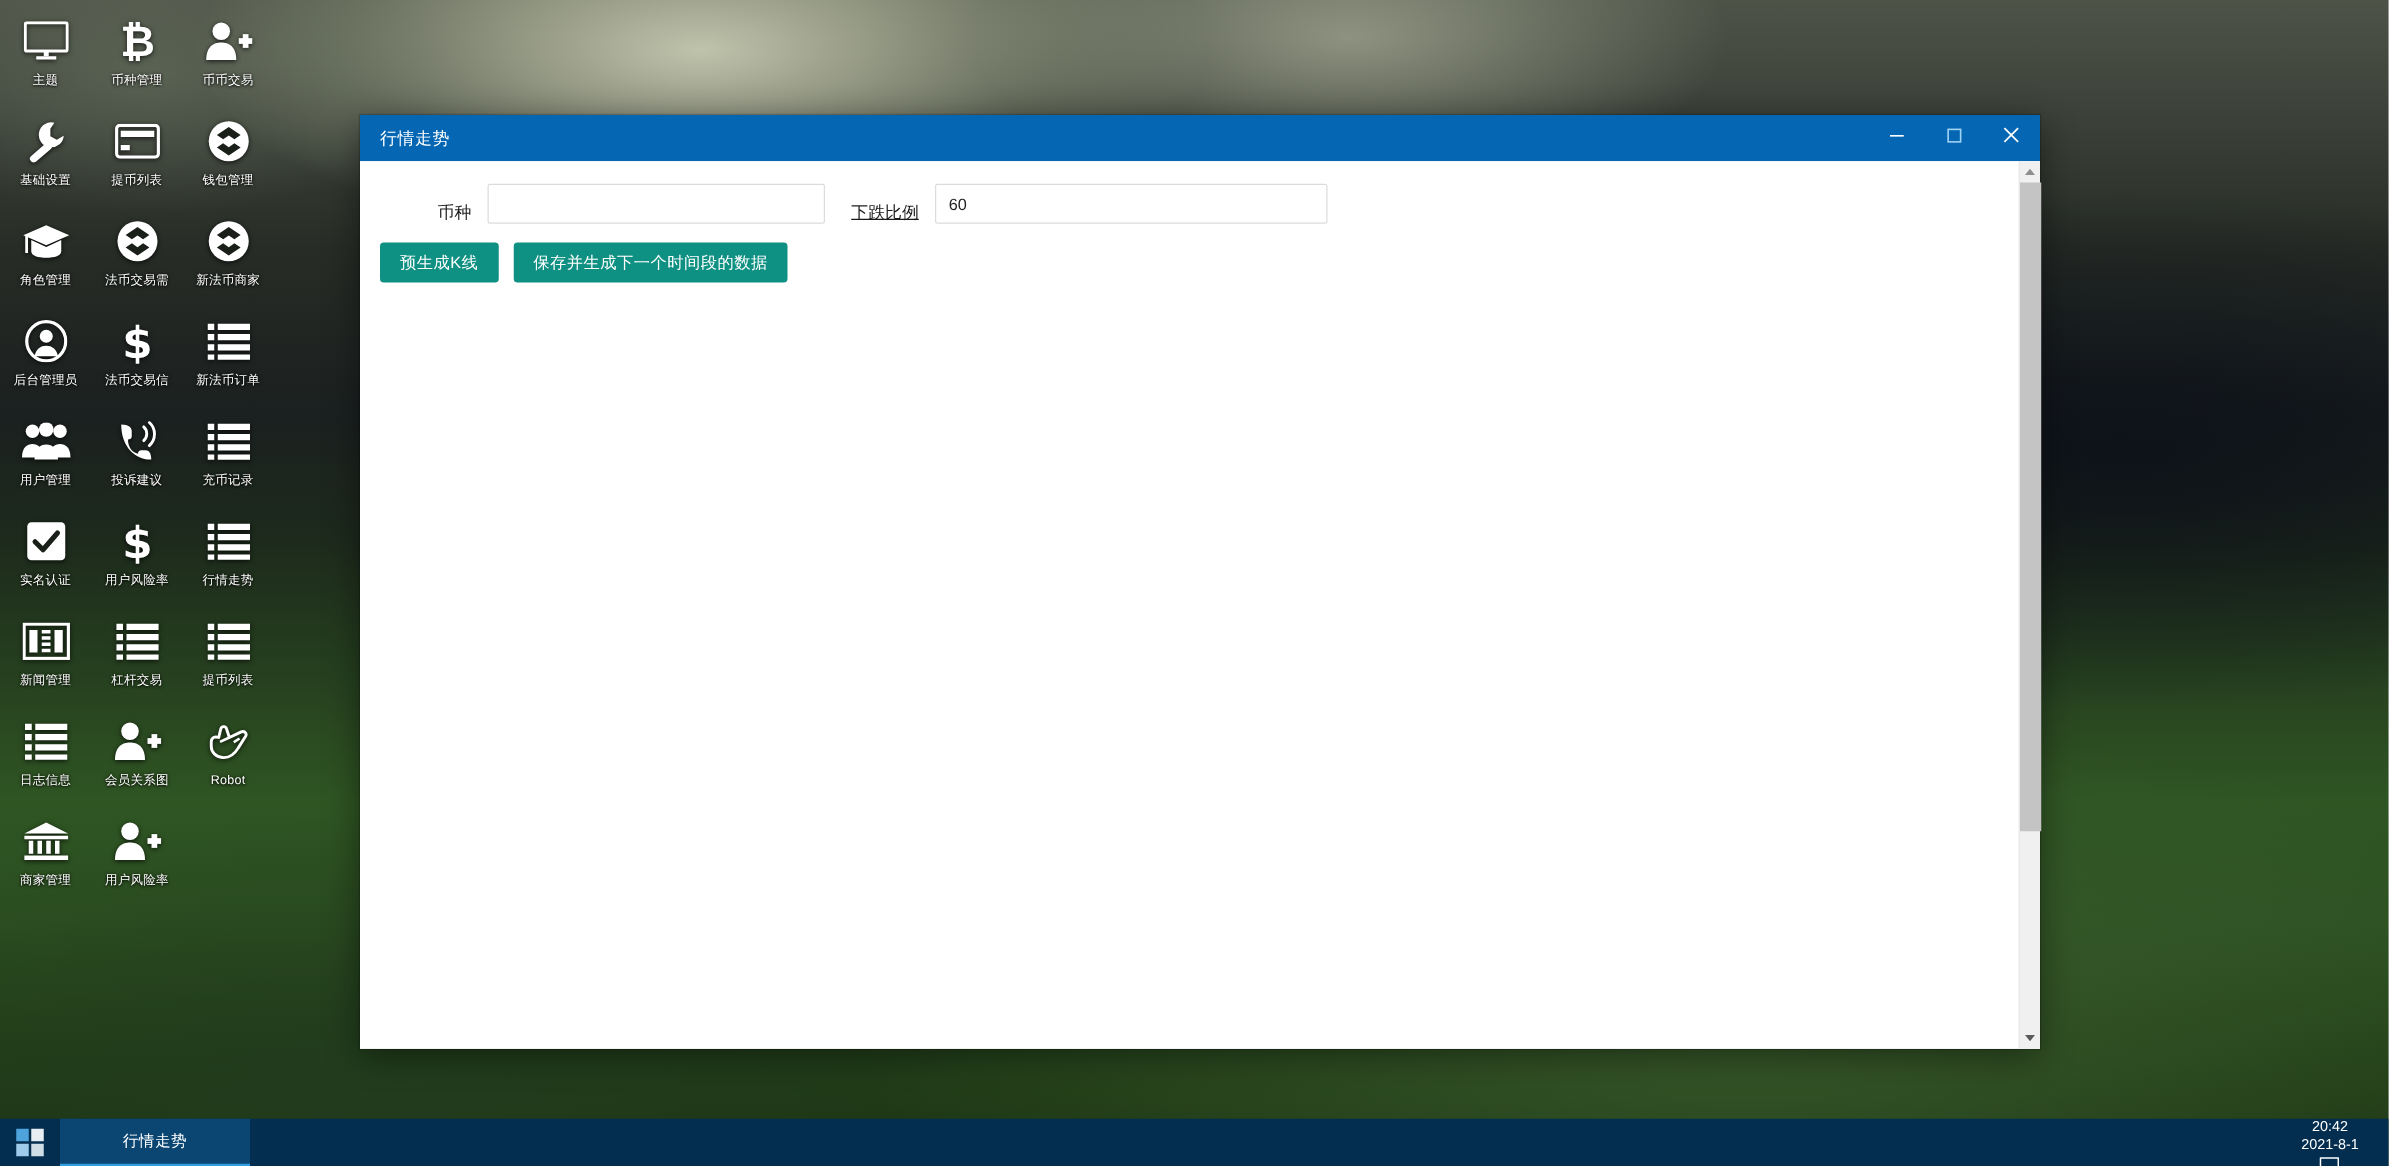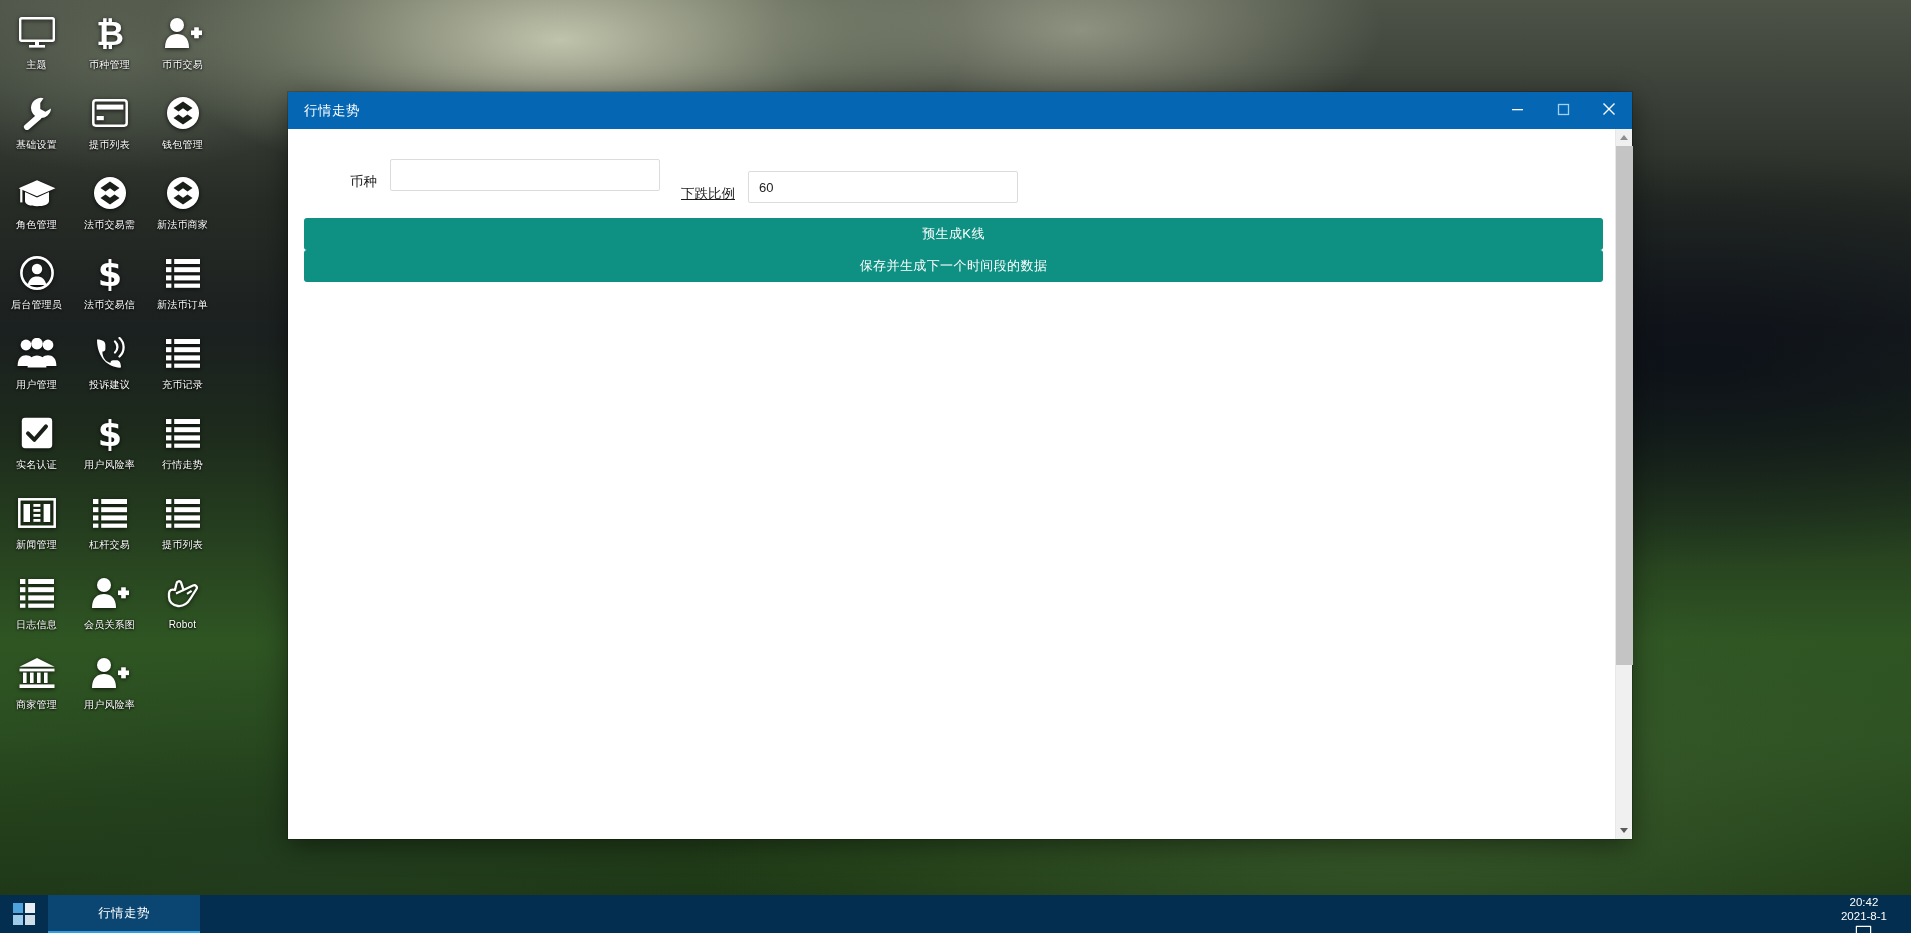--- a/index.html
+++ b/index.html
@@ -146,29 +146,28 @@
     border-radius: 2px;
     padding: 0 10px;
     font-size: 13px;
     color: #222;
     font-family: "Liberation Sans", sans-serif;
     outline: none;
   }
   .field.col-a { margin-left: 10px; }
   .field.col-a input { width: 270px; }
   .field.col-b input { width: 270px; }
-  .field.col-c input { width: 270px; margin-top: 24px; }
+  .field.col-c input { width: 314px; }
   .field.col-b .f-label { width: 88px; }
   .field.col-c .f-label { width: 88px; text-decoration: underline; }
 
   .btn-row {
     display: flex;
     margin-left: 16px;
     margin-top: 13px;
-    flex-direction: column;
   }
   .teal-btn {
     background: #0e9082;
     color: #ffffff;
     border: none;
     border-radius: 3px;
     height: 32px;
     padding: 0 16px;
     font-size: 13px;
     font-family: "Liberation Sans", sans-serif;

